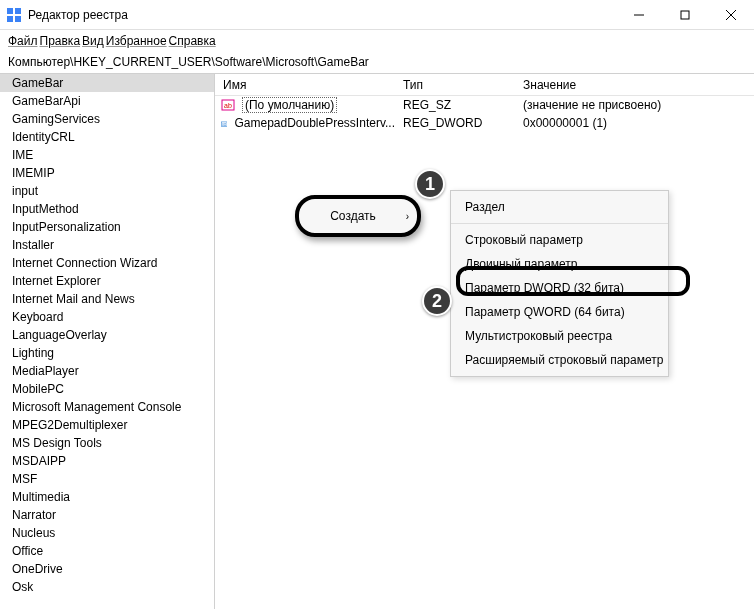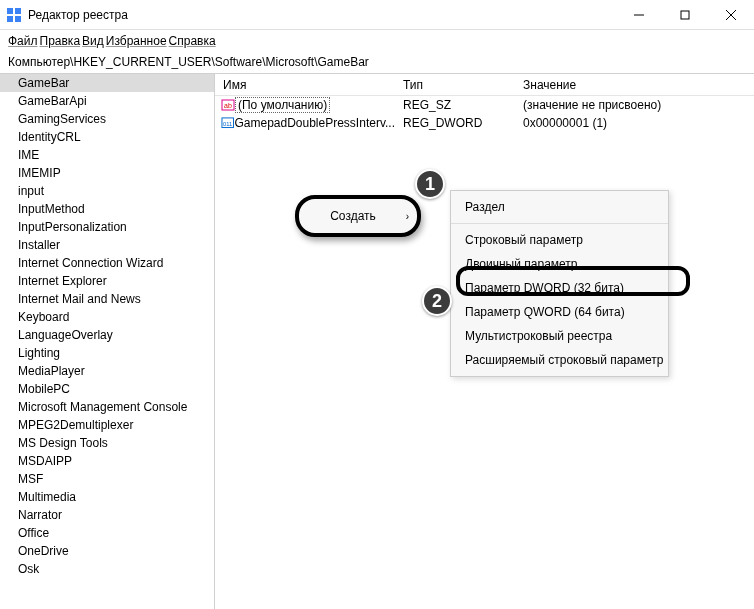--- a/index.html
+++ b/index.html
@@ -50,21 +50,21 @@
     border-bottom: 1px solid #d0d0d0;
   }
   .main { display: flex; height: calc(609px - 30px - 22px - 22px); }
   .tree {
     width: 215px;
     border-right: 1px solid #d0d0d0;
     overflow: hidden;
     font-size: 12px;
   }
   .tree-item {
-    padding: 2px 18px;
+    padding: 2px 12px;
     white-space: nowrap;
     cursor: default;
   }
   .tree-item.selected { background: #dcdcdc; }
   .listview {
     flex: 1;
     position: relative;
     font-size: 12px;
   }
   .list-head {
@@ -77,21 +77,21 @@
     padding: 0 8px;
   }
   .col-name { width: 180px; }
   .col-type { width: 120px; }
   .col-value { flex: 1; }
   .list-row {
     display: flex;
     align-items: center;
     height: 18px;
   }
-  .list-row .col-name { display:flex; align-items:center; gap:0; padding-left:6px;}
+  .list-row .col-name { display:flex; align-items:center; gap:7px; padding-left:6px;}
   .list-row .col-type, .list-row .col-value { padding: 0 8px; }
   .sel-box {
     border: 1px dotted #666;
     padding: 0 2px;
   }
   .valicon {
     width: 14px; height: 14px; display:inline-block;
   }
   
   .ctx {
@@ -213,20 +213,21 @@
       <div class="tree-item">Lighting</div>
       <div class="tree-item">MediaPlayer</div>
       <div class="tree-item">MobilePC</div>
       <div class="tree-item">Microsoft Management Console</div>
       <div class="tree-item">MPEG2Demultiplexer</div>
       <div class="tree-item">MS Design Tools</div>
       <div class="tree-item">MSDAIPP</div>
       <div class="tree-item">MSF</div>
       <div class="tree-item">Multimedia</div>
       <div class="tree-item">Narrator</div>
+      <div class="tree-item">Nucleus</div>
       <div class="tree-item">Office</div>
       <div class="tree-item">OneDrive</div>
       <div class="tree-item">Osk</div>
     </div>
   <div class="listview">
     <div class="list-head">
       <div class="col-name">Имя</div>
       <div class="col-type">Тип</div>
       <div class="col-value">Значение</div>
     </div>

